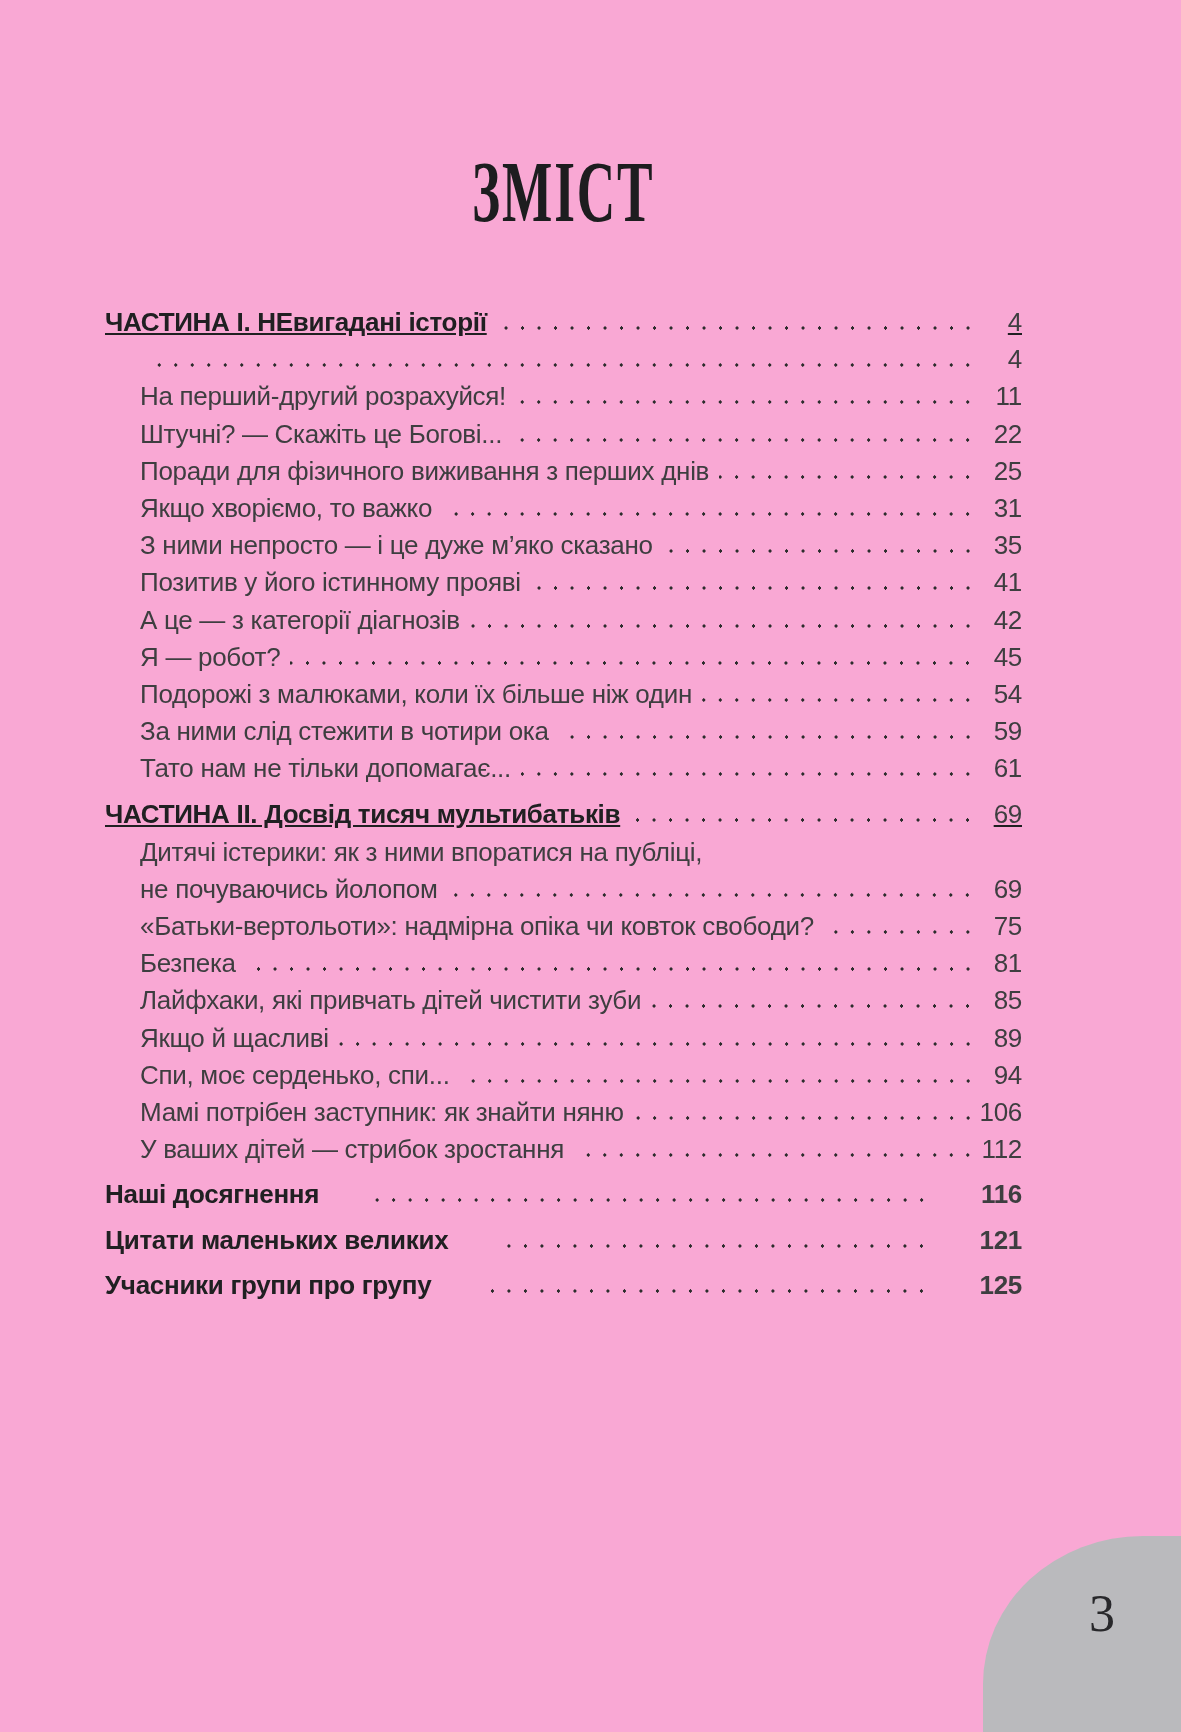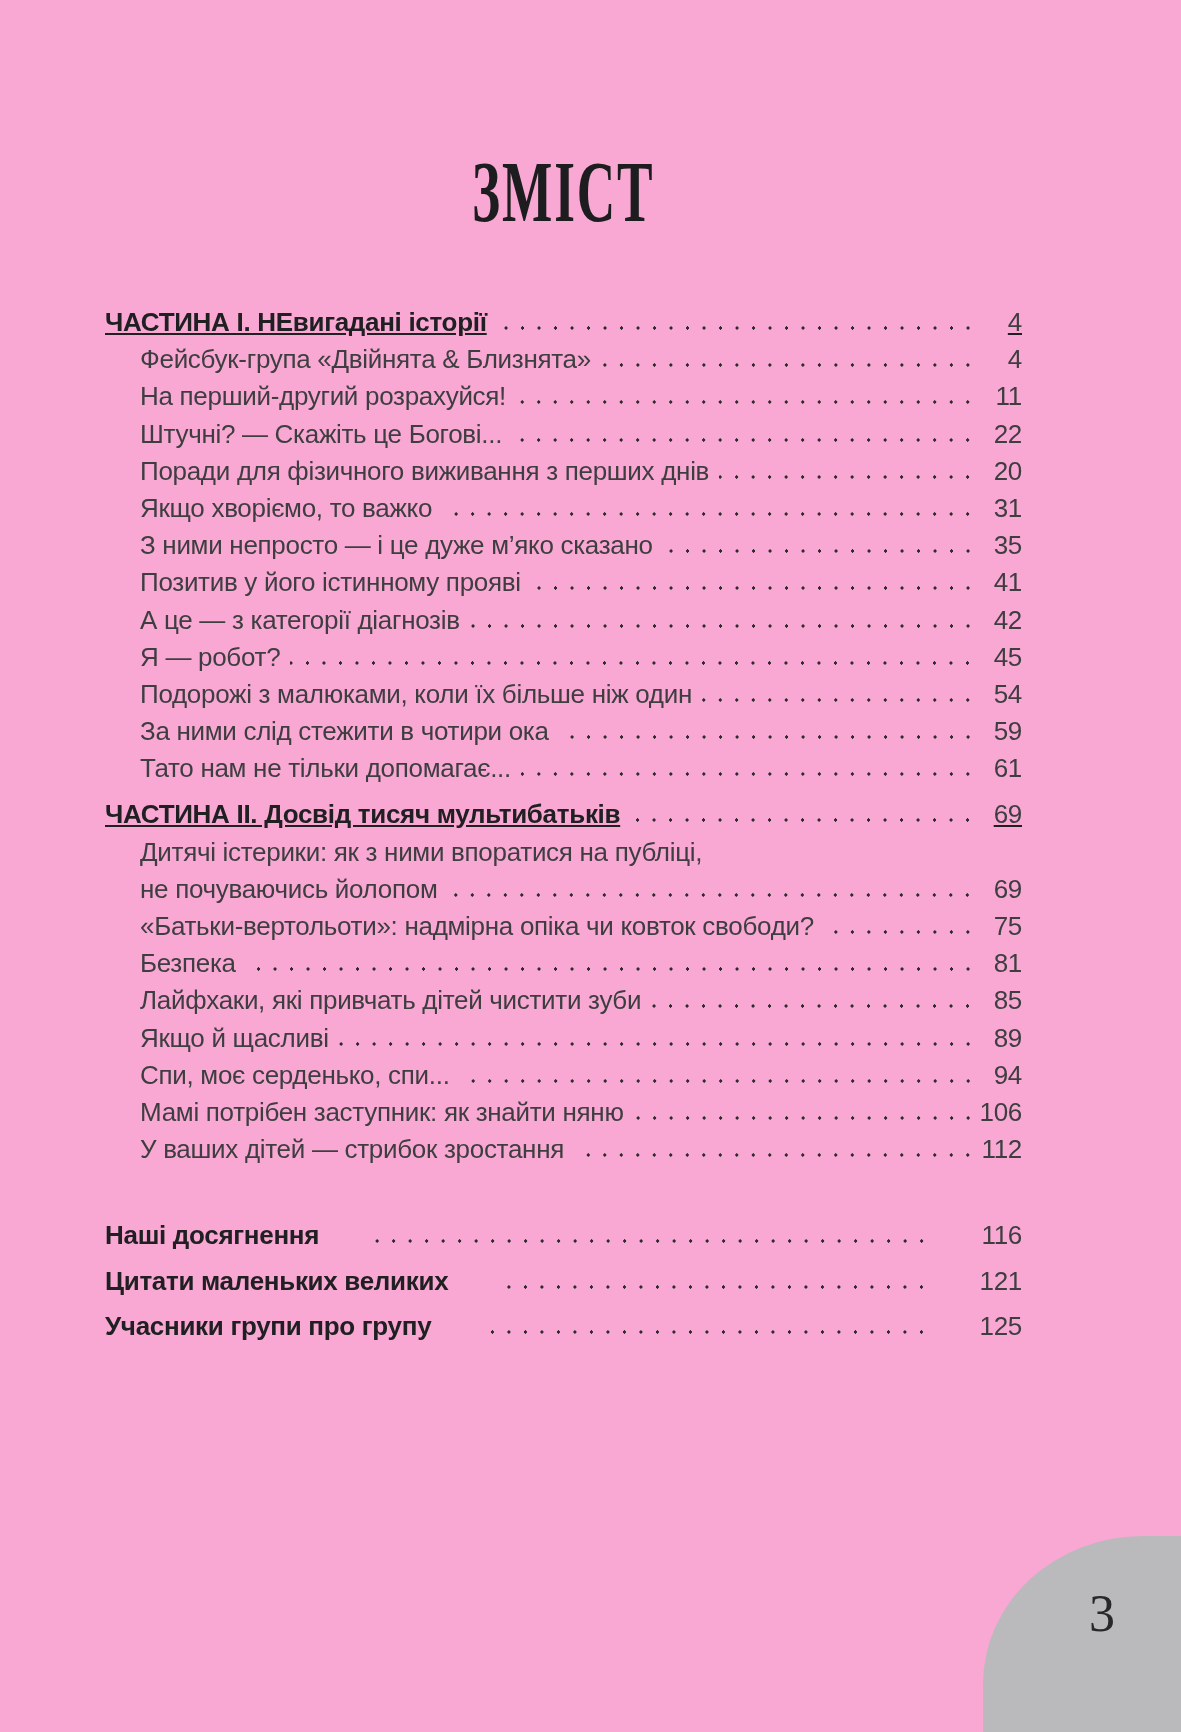--- a/index.html
+++ b/index.html
@@ -34,21 +34,21 @@
   }
   .row{
     display:flex;
     align-items:baseline;
     height:37.2px;
   }
   .row.item{padding-left:35px;}
   .row.part{font-weight:700;color:#202022;margin-top:9px;text-decoration:underline;}
   .row.part .pg{font-weight:400;color:#3e3e40;}
   .row.end{font-weight:700;color:#202022;margin-top:8px;gap:46px;}
-  .row.end .pg{font-weight:400;color:#3e3e40;margin-top:41px;}
+  .row.end .pg{font-weight:700;color:#3e3e40;}
   .t{white-space:nowrap;}
   .leader{
     flex:1;
     height:20px;
     margin-left:10px;
     background-image:radial-gradient(circle, #2c2c2c 1.5px, transparent 1.8px);
     background-size:16.5px 4px;
     background-repeat:repeat-x;
     background-position:right 2px bottom 1px;
   }
@@ -82,38 +82,37 @@
     <h1 class="title">ЗМІСТ</h1>
   </div>
 
   <div class="toc">
       <div class="row part">
         <span class="t">ЧАСТИНА І. НЕвигадані історії</span>
         <span class="leader"></span>
         <span class="pg">4</span>
       </div>
       <div class="row item">
-        <span class="t">Фейсбук-група «Двійнята &amp; Близнята»</span>
         <span class="leader"></span>
         <span class="pg">4</span>
       </div>
       <div class="row item">
         <span class="t">На перший-другий розрахуйся!</span>
         <span class="leader"></span>
         <span class="pg">11</span>
       </div>
       <div class="row item">
         <span class="t">Штучні? — Скажіть це Богові...</span>
         <span class="leader"></span>
         <span class="pg">22</span>
       </div>
       <div class="row item">
         <span class="t">Поради для фізичного виживання з перших днів</span>
         <span class="leader"></span>
-        <span class="pg">20</span>
+        <span class="pg">25</span>
       </div>
       <div class="row item">
         <span class="t">Якщо хворіємо, то важко</span>
         <span class="leader"></span>
         <span class="pg">31</span>
       </div>
       <div class="row item">
         <span class="t">З ними непросто — і це дуже м’яко сказано</span>
         <span class="leader"></span>
         <span class="pg">35</span>

